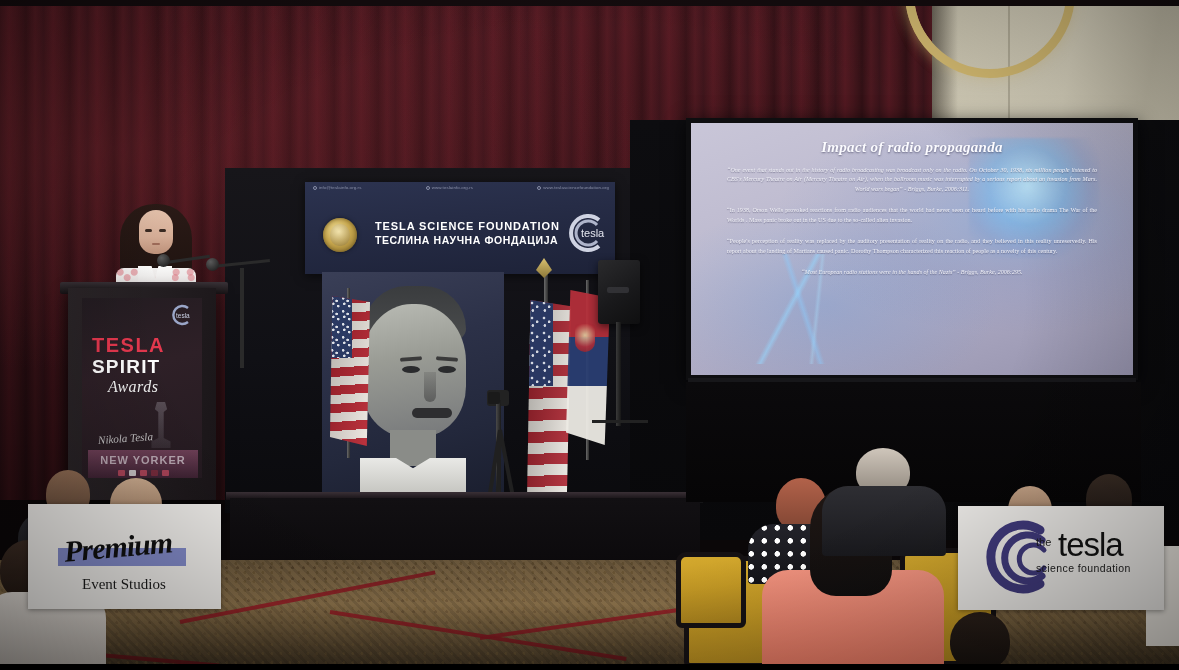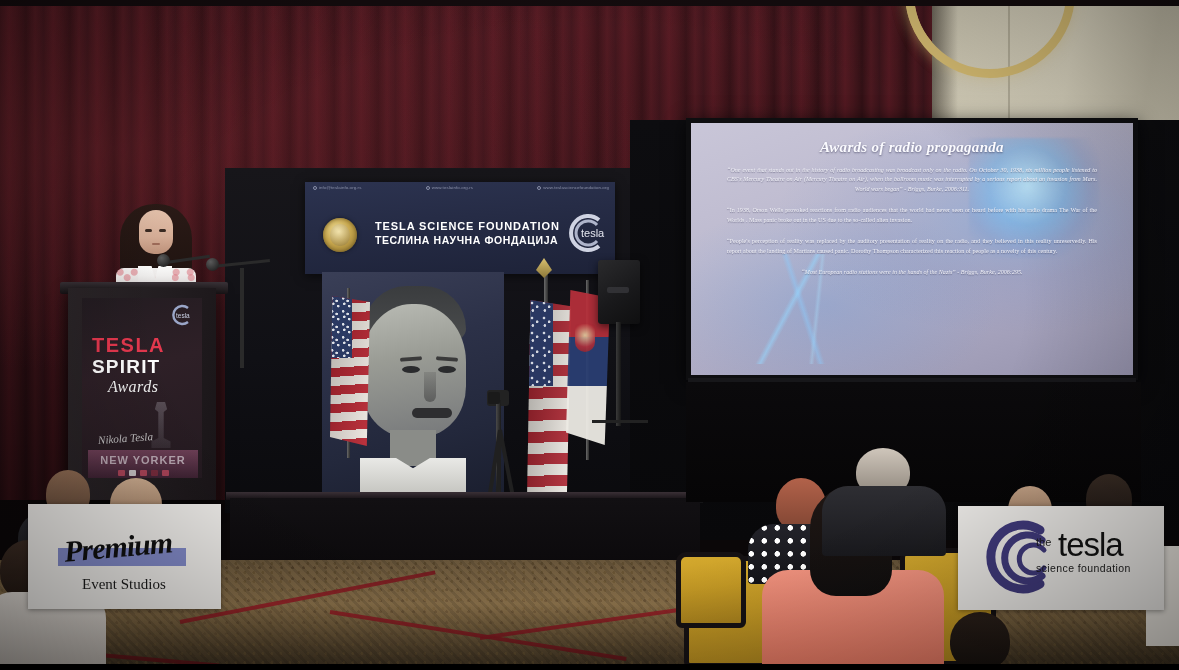--- a/index.html
+++ b/index.html
@@ -514,21 +514,21 @@
   <div class="tripod-mast"></div>
   <div class="tripod-leg" style="left:498px;transform:rotate(9deg);"></div>
   <div class="tripod-leg" style="left:498px;transform:rotate(-11deg);"></div>
   <div class="tripod-leg" style="left:498px;transform:rotate(2deg);"></div>
   <div style="position:absolute;left:488px;top:392px;width:12px;height:12px;background:#1a1a1a;border-radius:2px;"></div>
 
   <div class="screen-wrap">
     <div class="screen">
       <div class="orb"></div>
       <div class="lightning"></div>
-      <div class="slide-title">Awards of radio propaganda</div>
+      <div class="slide-title">Impact of radio propaganda</div>
       <div class="slide-body">
         <div class="slide-p italic">“One event that stands out in the history of radio broadcasting was broadcast only on the radio. On October 30, 1938, six million people listened to CBS's Mercury Theatre on Air (Mercury Theatre on Air), when the ballroom music was interrupted by a serious report about an invasion from Mars. World wars began” - Briggs, Burke, 2006:311.</div>
         <div class="slide-p tight">“In 1938, Orson Wells provoked reactions from radio audiences that the world had never seen or heard before with his radio drama The War of the Worlds . Mass panic broke out in the US due to the so-called alien invasion.</div>
         <div class="slide-p tight">“People's perception of reality was replaced by the auditory presentation of reality on the radio, and they believed in this reality unreservedly. His report about the landing of Martians caused panic. Dorothy Thompson characterized this reaction of people as a novelty of this century.</div>
         <div class="slide-p italic">“Most European radio stations were in the hands of the Nazis” - Briggs, Burke, 2006:295.</div>
       </div>
     </div>
   </div>
   <div style="position:absolute;left:688px;top:378px;width:448px;height:5px;background:#17171a;"></div>
   <div style="position:absolute;left:700px;top:383px;width:3px;height:120px;background:#141416;"></div>

